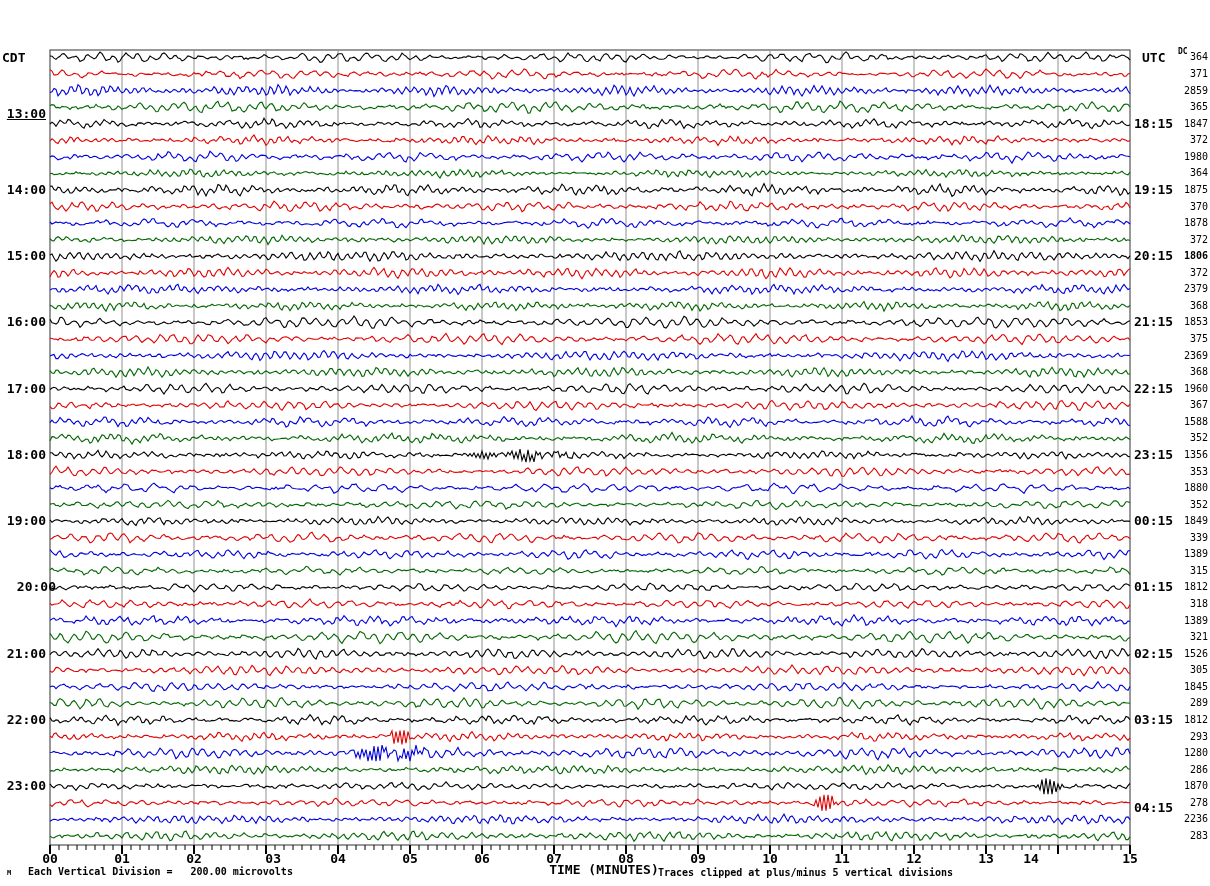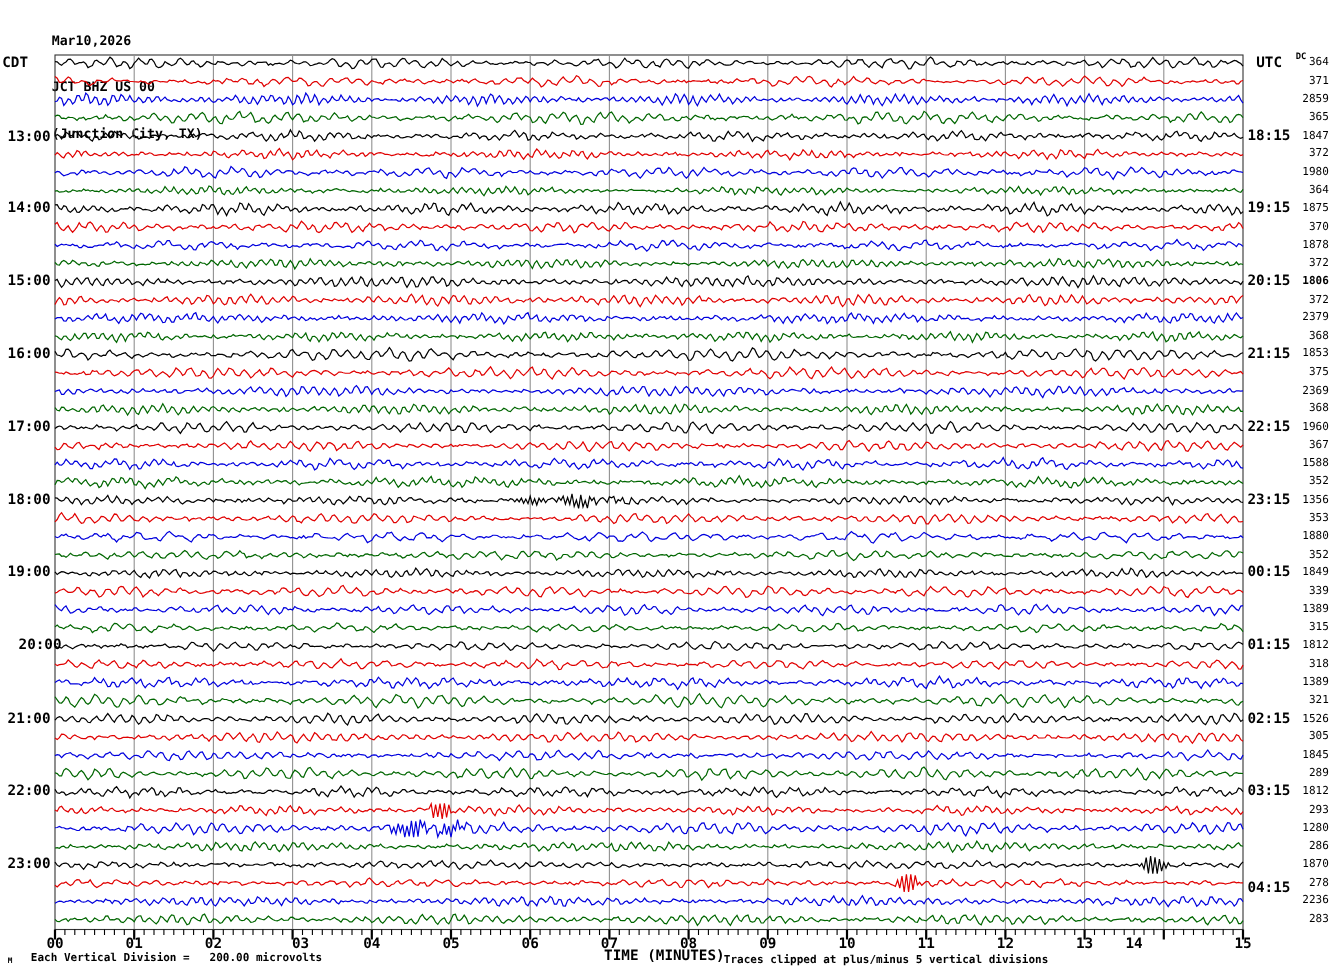--- a/index.html
+++ b/index.html
@@ -20,25 +20,20 @@
   .xtick-label{position:absolute;width:30px;text-align:center;font-size:13px;font-weight:bold;top:851px;}
   #footer-scale{position:absolute;left:28px;top:866px;font-size:10px;font-weight:bold;white-space:pre;}
   #footer-xlabel{position:absolute;left:504px;top:862px;width:200px;text-align:center;font-size:13px;font-weight:bold;}
   #footer-clip{position:absolute;left:658px;top:867px;font-size:10px;font-weight:bold;}
   #corner-mark{position:absolute;left:7px;top:869px;font-size:7px;font-weight:bold;}
 </style>
 </head>
 <body>
 
 <div id="screen">
-  <div class="hdr">
-    <div>Mar10,2026</div>
-    <div>JCT BHZ US 00</div>
-    <div>(Junction City, TX)</div>
-  </div>
 
   <div class="tz" id="cdt-label">CDT</div>
   <div class="tz" id="utc-label">UTC</div>
   <div id="dc-label">DC</div>
 
   <svg id="plot-svg" width="1210" height="886" viewBox="0 0 1210 886">
       <rect x="50" y="50" width="1080" height="795" fill="none" stroke="#333333" stroke-width="1"></rect>
       <line x1="122" y1="50" x2="122" y2="845" stroke="#909090" stroke-width="1"></line>
       <line x1="194" y1="50" x2="194" y2="845" stroke="#909090" stroke-width="1"></line>
       <line x1="266" y1="50" x2="266" y2="845" stroke="#909090" stroke-width="1"></line>
@@ -238,21 +233,21 @@
       <div class="xtick-label" style="left: 755px;">10</div>
       <div class="xtick-label" style="left: 827px;">11</div>
       <div class="xtick-label" style="left: 899px;">12</div>
       <div class="xtick-label" style="left: 971px;">13</div>
       <div class="xtick-label" style="left: 1016px;">14</div>
       <div class="xtick-label" style="left: 1115px;">15</div>
       <div class="dc-val" style="top: 51.4531px;">364</div>
       <div class="dc-val" style="top: 68.0156px;">371</div>
       <div class="dc-val" style="top: 84.5781px;">2859</div>
       <div class="dc-val" style="top: 101.141px;">365</div>
-      <div class="hour-left" style="top: 117px;">13:00</div>
+      <div class="hour-left" style="top: 106px; text-decoration: underline;">13:00</div>
       <div class="hour-right" style="top: 115.703px;">18:15</div>
       <div class="dc-val" style="top: 117.703px;">1847</div>
       <div class="dc-val" style="top: 134.266px;">372</div>
       <div class="dc-val" style="top: 150.828px;">1980</div>
       <div class="dc-val" style="top: 167.391px;">364</div>
       <div class="hour-left" style="top: 181.953px;">14:00</div>
       <div class="hour-right" style="top: 181.953px;">19:15</div>
       <div class="dc-val" style="top: 183.953px;">1875</div>
       <div class="dc-val" style="top: 200.516px;">370</div>
       <div class="dc-val" style="top: 217.078px;">1878</div>

